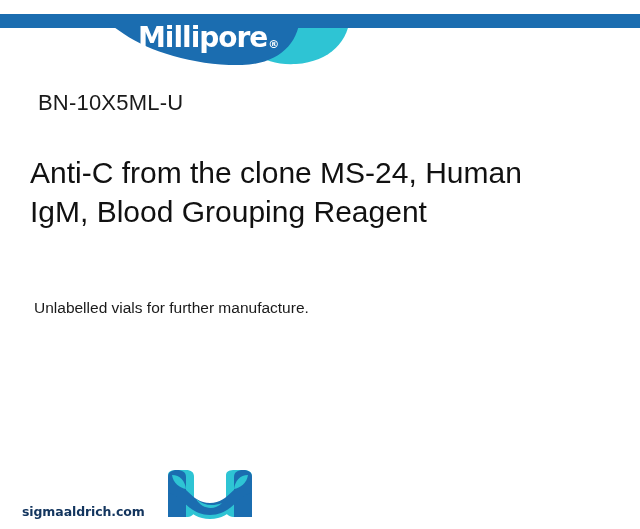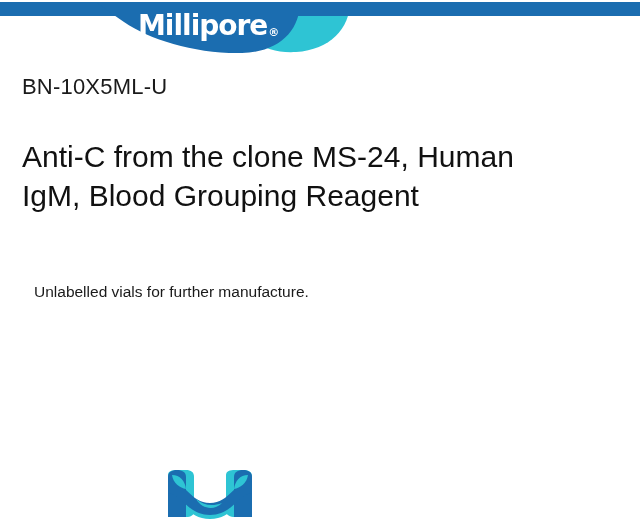--- a/index.html
+++ b/index.html
@@ -12,21 +12,21 @@
     background: #ffffff;
     font-family: "Liberation Sans", sans-serif;
     overflow: hidden;
     position: relative;
   }
 
   
   .brand-header {
     position: absolute;
     left: 0;
-    top: 0;
+    top: 12px;
     width: 640px;
     height: 62px;
     overflow: hidden;
   }
   .brand-header-svg {
     display: block;
     position: absolute;
     left: 0;
     top: 0;
   }
@@ -57,29 +57,29 @@
     left: 22px;
     top: 74px;
     width: 590px;
   }
   .product-code {
     color: #1a1a1a;
     font-size: 22px;
     font-weight: normal;
     letter-spacing: 0.2px;
     line-height: 1.2;
-    margin: 0;
+    margin: 16px;
     white-space: nowrap;
   }
   .product-title {
     color: #111111;
     font-size: 30px;
     font-weight: normal;
     line-height: 1.28;
-    margin: 0;
+    margin: 8px;
     margin-top: 38px;
     max-width: 520px;
   }
   .product-description {
     color: #1a1a1a;
     font-size: 15.5px;
     font-weight: normal;
     line-height: 1.4;
     margin: 12px;
     margin-top: 66px;
@@ -134,20 +134,21 @@
 
 <div class="content">
   <p class="product-code">BN-10X5ML-U</p>
 
   <h1 class="product-title">Anti-C from the clone MS-24, Human IgM, Blood Grouping Reagent</h1>
 
   <p class="product-description">Unlabelled vials for further manufacture.</p>
 </div>
 
 <div class="footer">
+  <div class="footer-url">sigmaaldrich.com</div>
 
   <svg class="footer-logo" width="100" height="52" viewBox="0 0 100 52">
 
     <path fill="#2EC4D4" d="M8,6 C8,2 12,1 17,1 L26,1 C31,1 34,3 34,8 L34,42 C34,46 31,48 26,48 L17,48
              C12,48 8,46 8,42 Z"></path>
     <path fill="#2EC4D4" d="M66,6 C66,2 70,1 75,1 L84,1 C89,1 92,3 92,8 L92,42 C92,46 89,48 84,48 L75,48
              C70,48 66,46 66,42 Z"></path>
     <path fill="#2EC4D4" d="M8,16 C22,16 28,40 50,40 C72,40 78,16 92,16 L92,30 C78,30 72,50 50,50
              C28,50 22,30 8,30 Z"></path>
 

